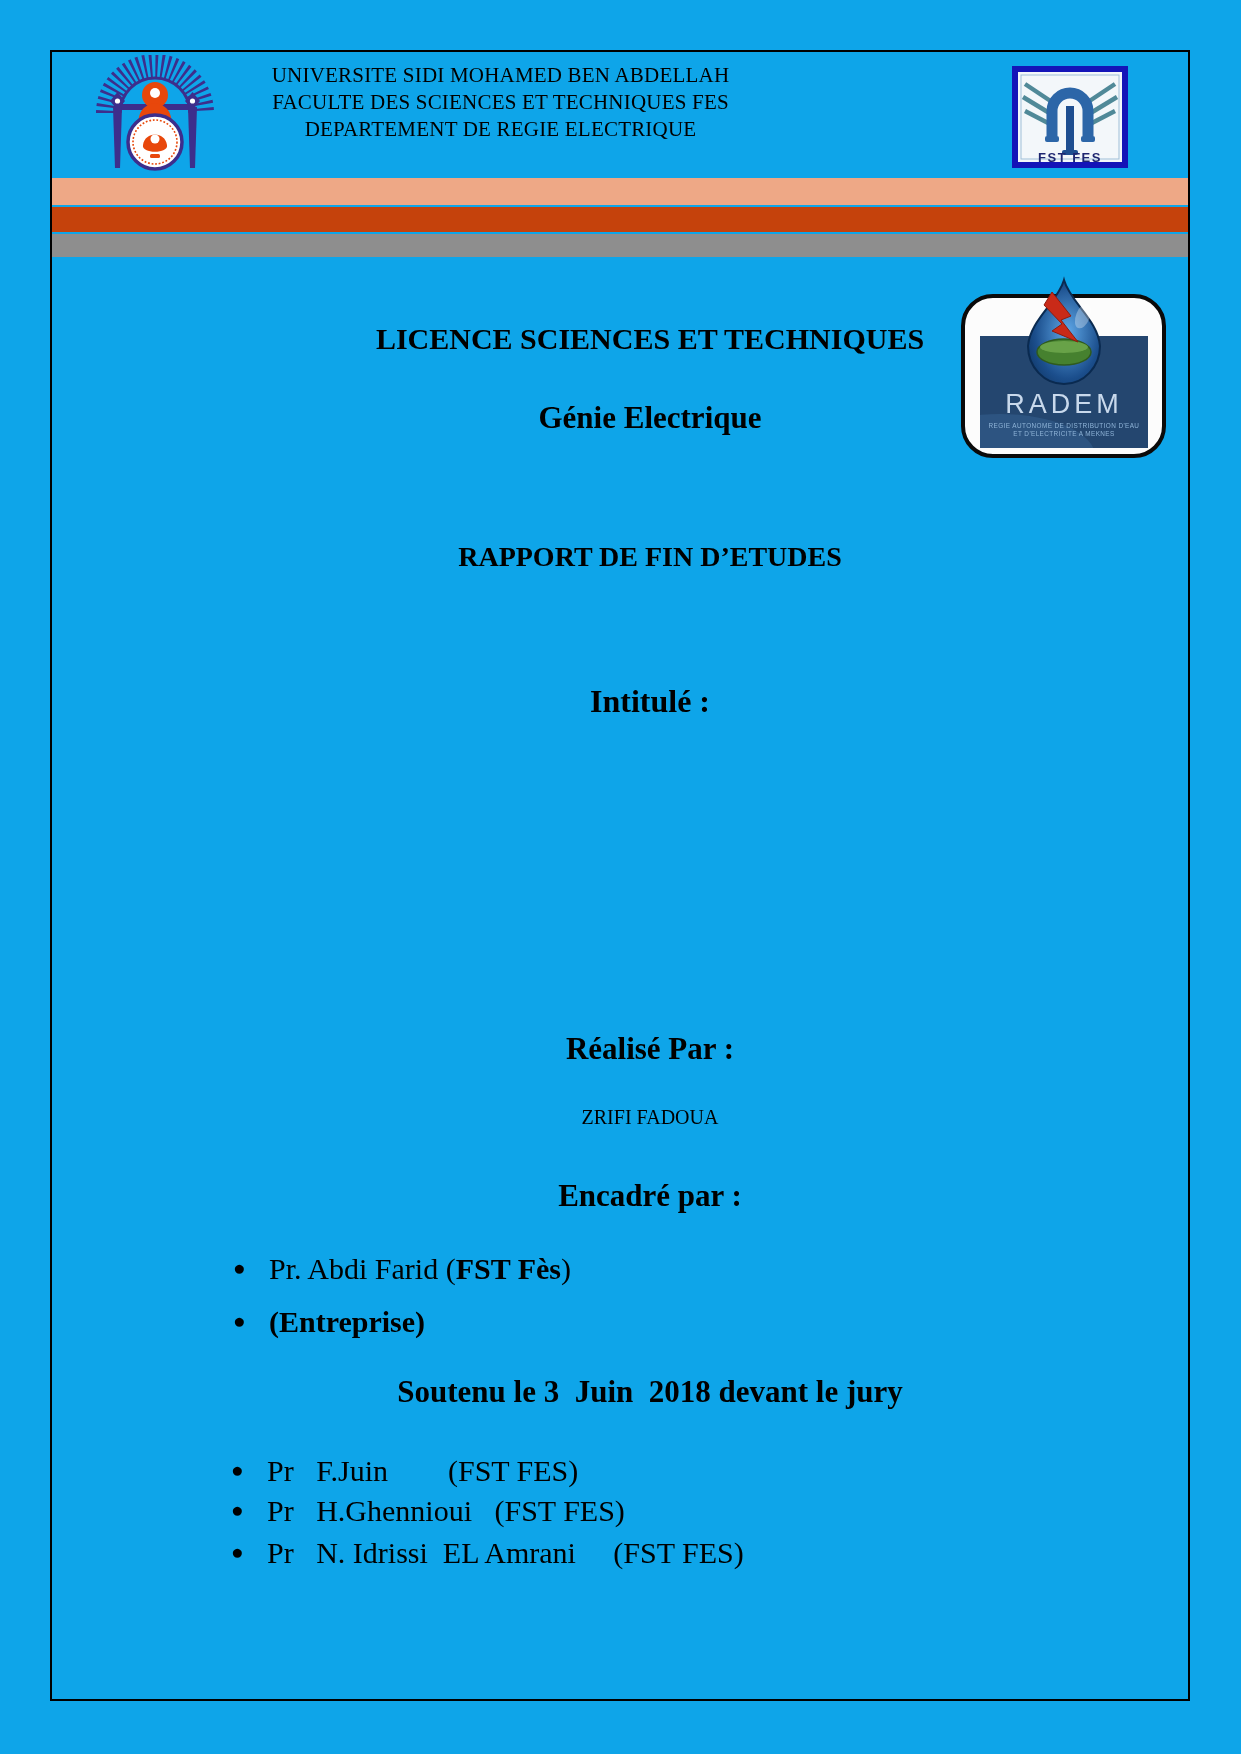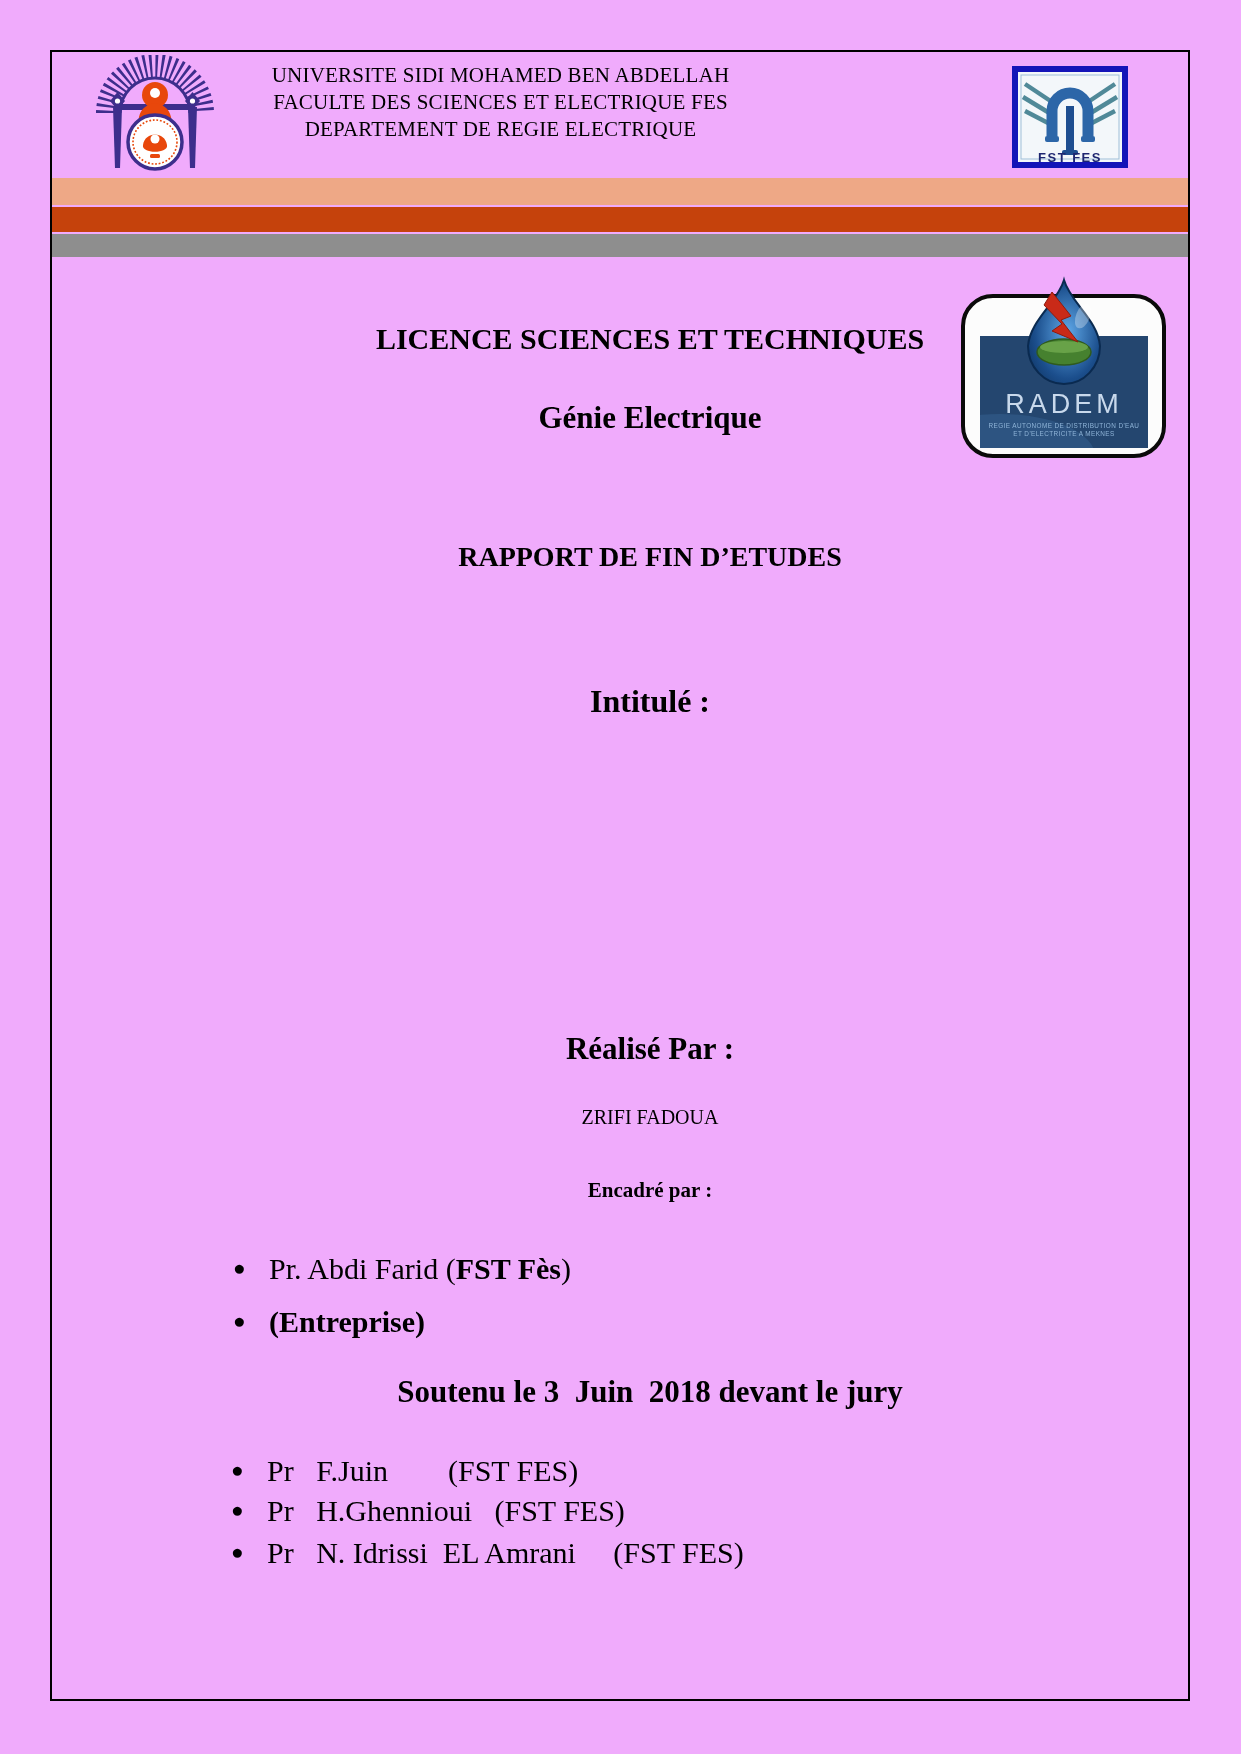--- a/index.html
+++ b/index.html
@@ -1,16 +1,16 @@
 <!DOCTYPE html>
 <html><head>
 <meta charset="utf-8">
 <style>
   html,body{margin:0;padding:0;background:#ffffff;}
-  .page{position:relative;width:1241px;height:1754px;background:#f0abfc;overflow:hidden;
+  .page{position:relative;width:1241px;height:1754px;background:#0ea5e9;overflow:hidden;
         font-family:"Liberation Serif",serif;color:#000;}
   .frame{position:absolute;left:50px;top:50px;width:1136px;height:1647px;border:2px solid #000;}
   .abs{position:absolute;}
   .band{position:absolute;left:52px;width:1136px;}
   .ctext{position:absolute;left:150px;width:1000px;text-align:center;}
   .hdr{position:absolute;left:228px;top:62px;width:545px;text-align:center;
        font-size:21px;line-height:27px;letter-spacing:.2px;}
   .b{font-weight:bold;}
   .scroll-wrap{position:absolute;left:168px;top:723px;width:912px;height:300px;}
   .scroll-art{position:absolute;left:0;top:0;}
@@ -44,21 +44,21 @@
     <path d="M46 62 C50 44 74 44 78 62 C82 74 42 74 46 62 Z" fill="#E8470B"></path>
     <circle cx="62" cy="87" r="27" fill="#fff" stroke="#3D2E8C" stroke-width="3.5"></circle>
     <circle cx="62" cy="87" r="22" fill="none" stroke="#E8470B" stroke-width="1.6" stroke-dasharray="1.8 1.8"></circle>
     <path d="M50 90 C52 76 72 76 74 90 C76 99 48 99 50 90 Z" fill="#E8470B"></path>
     <circle cx="62" cy="84" r="4.5" fill="#fff"></circle>
     <rect x="57" y="99" width="10" height="4" rx="1.5" fill="#E8470B"></rect>
   </svg>
 
   <div class="hdr">
     <div>UNIVERSITE SIDI MOHAMED BEN ABDELLAH</div>
-    <div>FACULTE DES SCIENCES ET ELECTRIQUE FES</div>
+    <div>FACULTE DES SCIENCES ET TECHNIQUES FES</div>
     <div>DEPARTEMENT DE REGIE ELECTRIQUE</div>
   </div>
 
   <svg class="abs" style="left:1012px;top:66px;" width="116" height="102" viewBox="0 0 116 102">
     <rect x="3" y="3" width="110" height="96" fill="#F3F7FA" stroke="#1414B8" stroke-width="6"></rect>
     <rect x="9" y="9" width="98" height="84" fill="none" stroke="#9FBFD8" stroke-width="1"></rect>
     <g stroke="#3F7E8E" stroke-width="4.5" opacity="0.9">
       <path d="M13 18 L40 36"></path>
         <path d="M11 31 L39 48"></path>
         <path d="M13 45 L38 58"></path>
@@ -106,21 +106,21 @@
     <polygon points="92,16 111,40 101,44 118,66 92,55 102,48 84,29" fill="#C92A18" stroke="#8F1B0E" stroke-width="1"></polygon>
     <ellipse cx="123" cy="40" rx="7" ry="13" fill="#FFFFFF" opacity="0.3" transform="rotate(22 123 40)"></ellipse>
   </svg>
 
   <div class="ctext b" style="top:541px;font-size:28px;">RAPPORT DE FIN D’ETUDES</div>
   <div class="ctext b" style="top:683px;font-size:32px;">Intitulé :</div>
 
 
   <div class="ctext b" style="top:1031px;font-size:31px;">Réalisé Par :</div>
   <div class="ctext" style="top:1106px;font-size:20px;">ZRIFI FADOUA</div>
-  <div class="ctext b" style="top:1178px;font-size:21px;">Encadré par :</div>
+  <div class="ctext b" style="top:1178px;font-size:31px;">Encadré par :</div>
 
   <div class="bullet-row" style="left:233px;top:1252px;">
     <span class="bullet-dot">●</span>
     <span class="pre">Pr. Abdi Farid (</span>
       <span class="b pre">FST Fès</span>
       <span class="pre">)</span>
   </div>
   <div class="bullet-row" style="left:233px;top:1305px;">
     <span class="bullet-dot">●</span>
       <span class="b pre">(Entreprise)</span>

